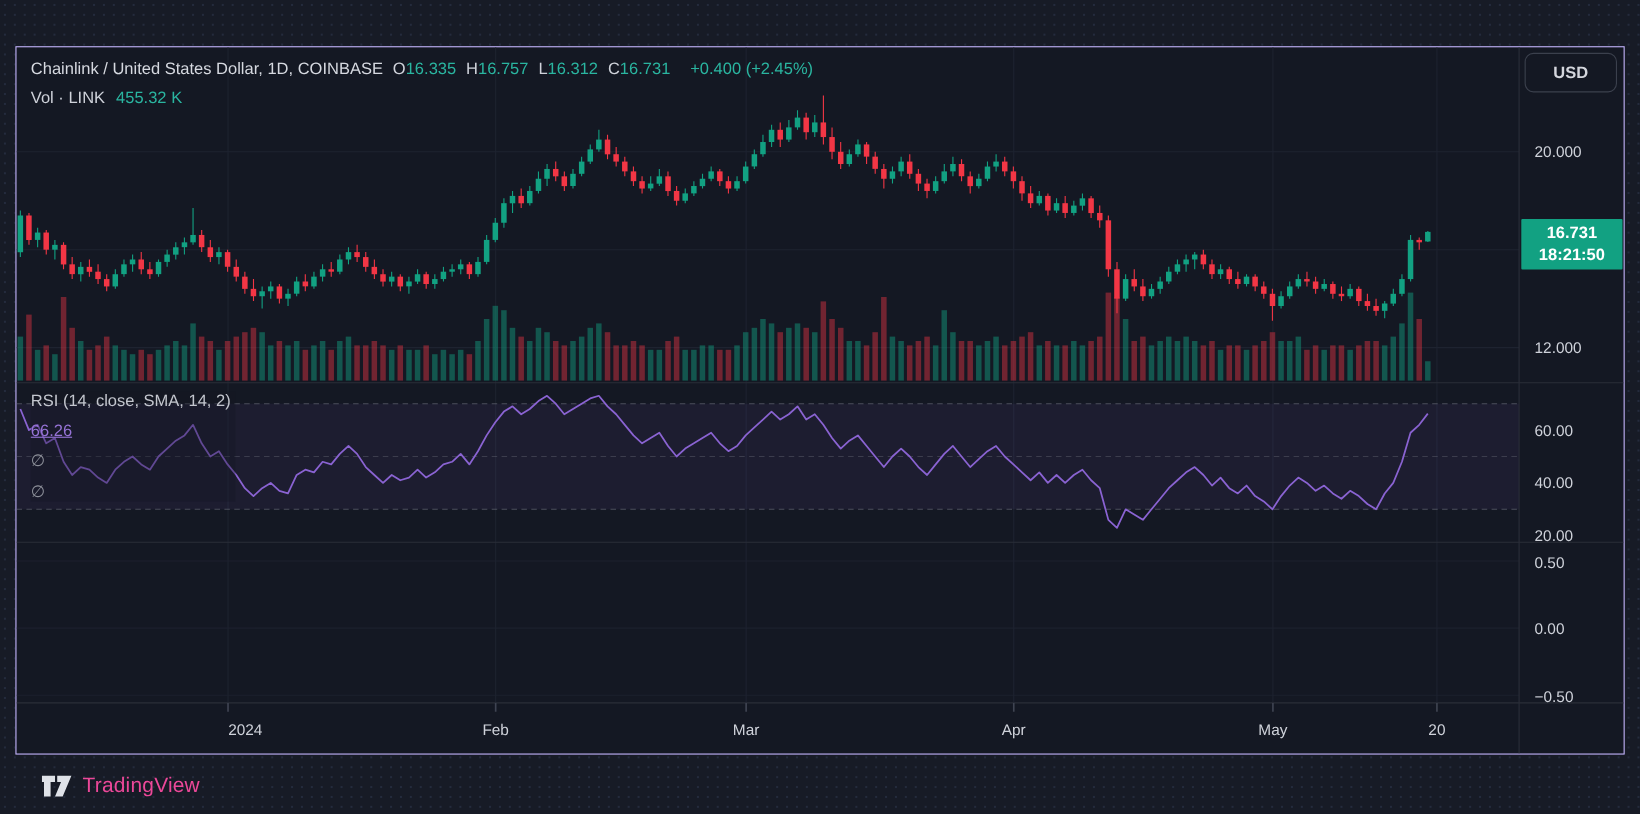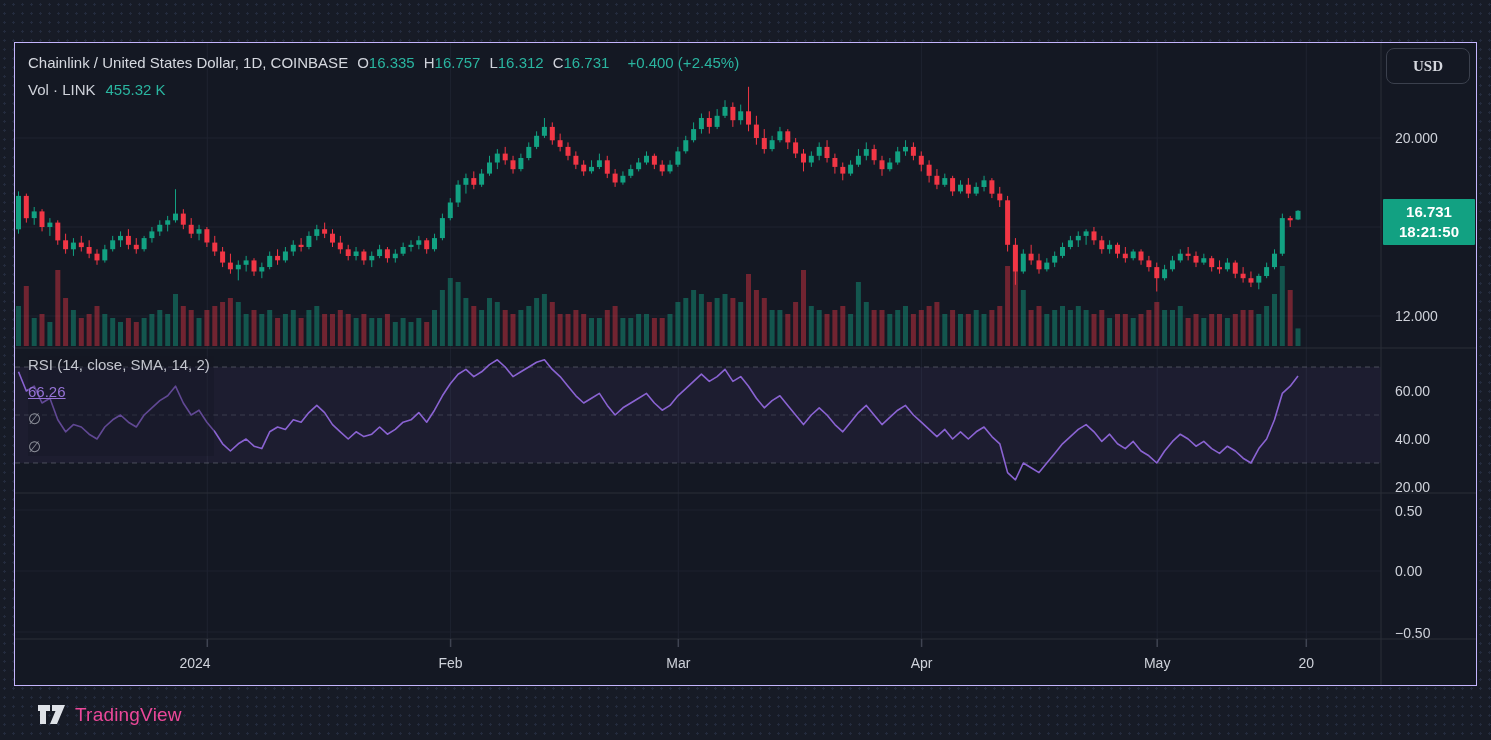--- a/index.html
+++ b/index.html
@@ -37,21 +37,21 @@
     position:absolute;left:13px;top:313px;display:flex;gap:10px;align-items:baseline;
     font-size:15px;color:#c3c6cе;color:#c3c6ce;z-index:5;
     background:rgba(20,24,35,.35);padding:0 4px 0 0;flex-direction:column;
   }
   .rsi-legend .rsi-val{color:#9673d6;text-decoration:underline;}
   .rsi-legend .rsi-empty{color:#8b8e98;}
   .usd{
     position:absolute;left:1371px;top:5px;width:84px;height:36px;z-index:6;
     background:transparent;border:1px solid #3b404d;border-radius:8px;
     color:#d4d6dd;font-size:15px;font-weight:600;cursor:pointer;
-    font-family:Liberation Serif, serif;
+    font-family:Liberation Sans, sans-serif;
   }
   .badge{
     position:absolute;left:1368px;top:156px;width:92px;height:46px;z-index:6;
     background:#12a182;color:#fff;text-align:center;
     display:flex;flex-direction:column;justify-content:center;
     font-size:15px;font-weight:bold;line-height:20px;border-radius:1px;
   }
   .ylabel{
     position:absolute;left:1380px;font-size:14px;color:#cfd2da;z-index:4;line-height:18px;
   }
@@ -638,21 +638,21 @@
         <div class="ylabel" style="top:86px">20.000</div>
         <div class="ylabel" style="top:264px">12.000</div>
         <div class="ylabel" style="top:339px">60.00</div>
         <div class="ylabel" style="top:387px">40.00</div>
         <div class="ylabel" style="top:435px">20.00</div>
         <div class="ylabel" style="top:459px">0.50</div>
         <div class="ylabel" style="top:519px">0.00</div>
         <div class="ylabel" style="top:581px">−0.50</div>
       </div>
     <div id="xlabels">
-        <div class="xlabel" style="left:180px">2024</div>
+        <div class="xlabel" style="left:208px">2024</div>
         <div class="xlabel" style="left:435.6px">Feb</div>
         <div class="xlabel" style="left:663.3px">Mar</div>
         <div class="xlabel" style="left:906.6px">Apr</div>
         <div class="xlabel" style="left:1142.2px">May</div>
         <div class="xlabel" style="left:1291.3px">20</div>
       </div>
   </div>
 
   <div class="brand">
     <svg width="28" height="20" viewBox="0 0 28 20">

